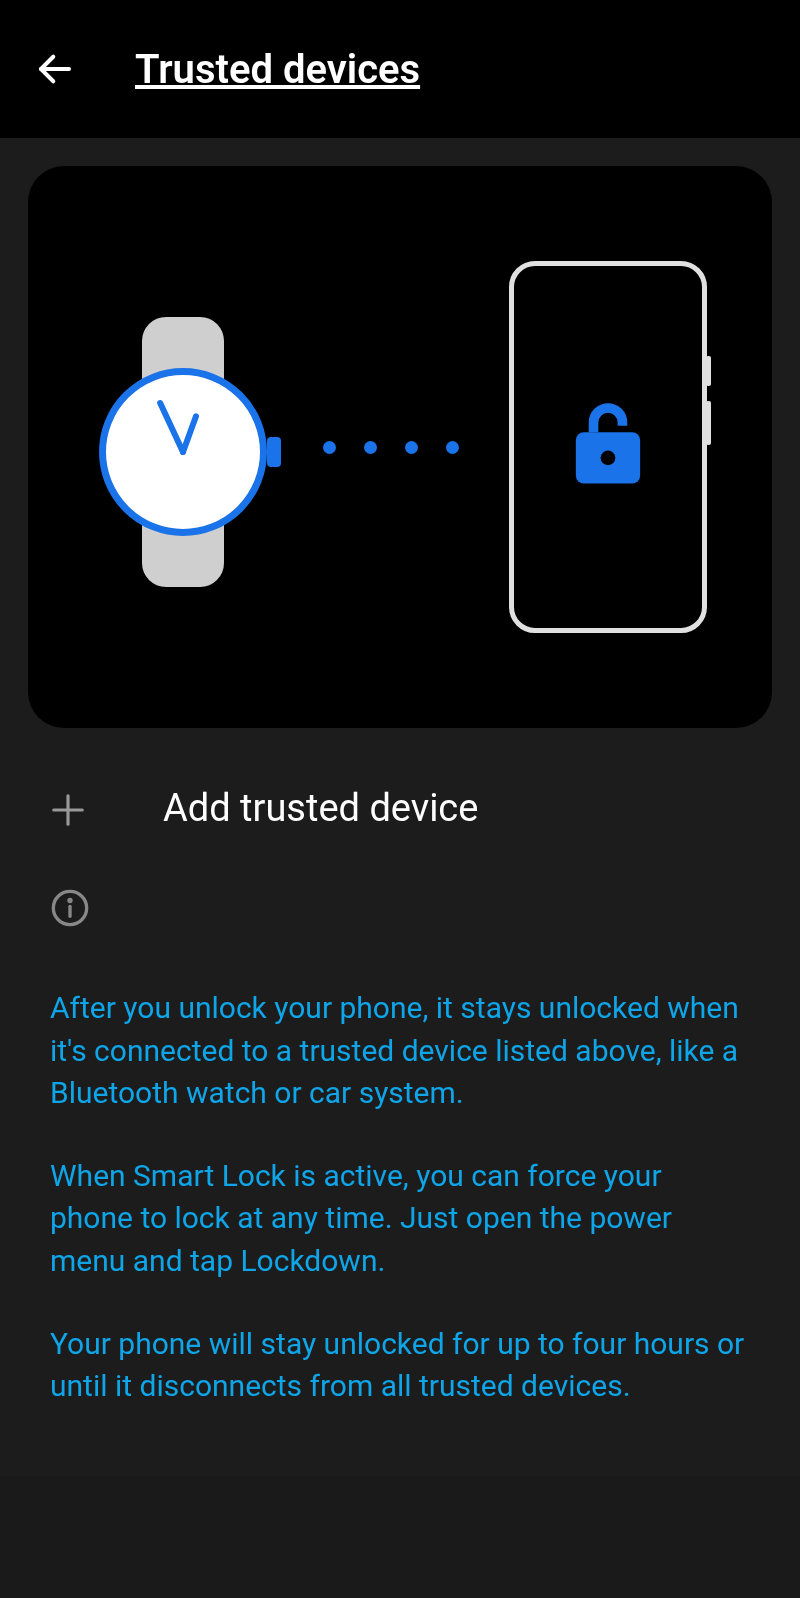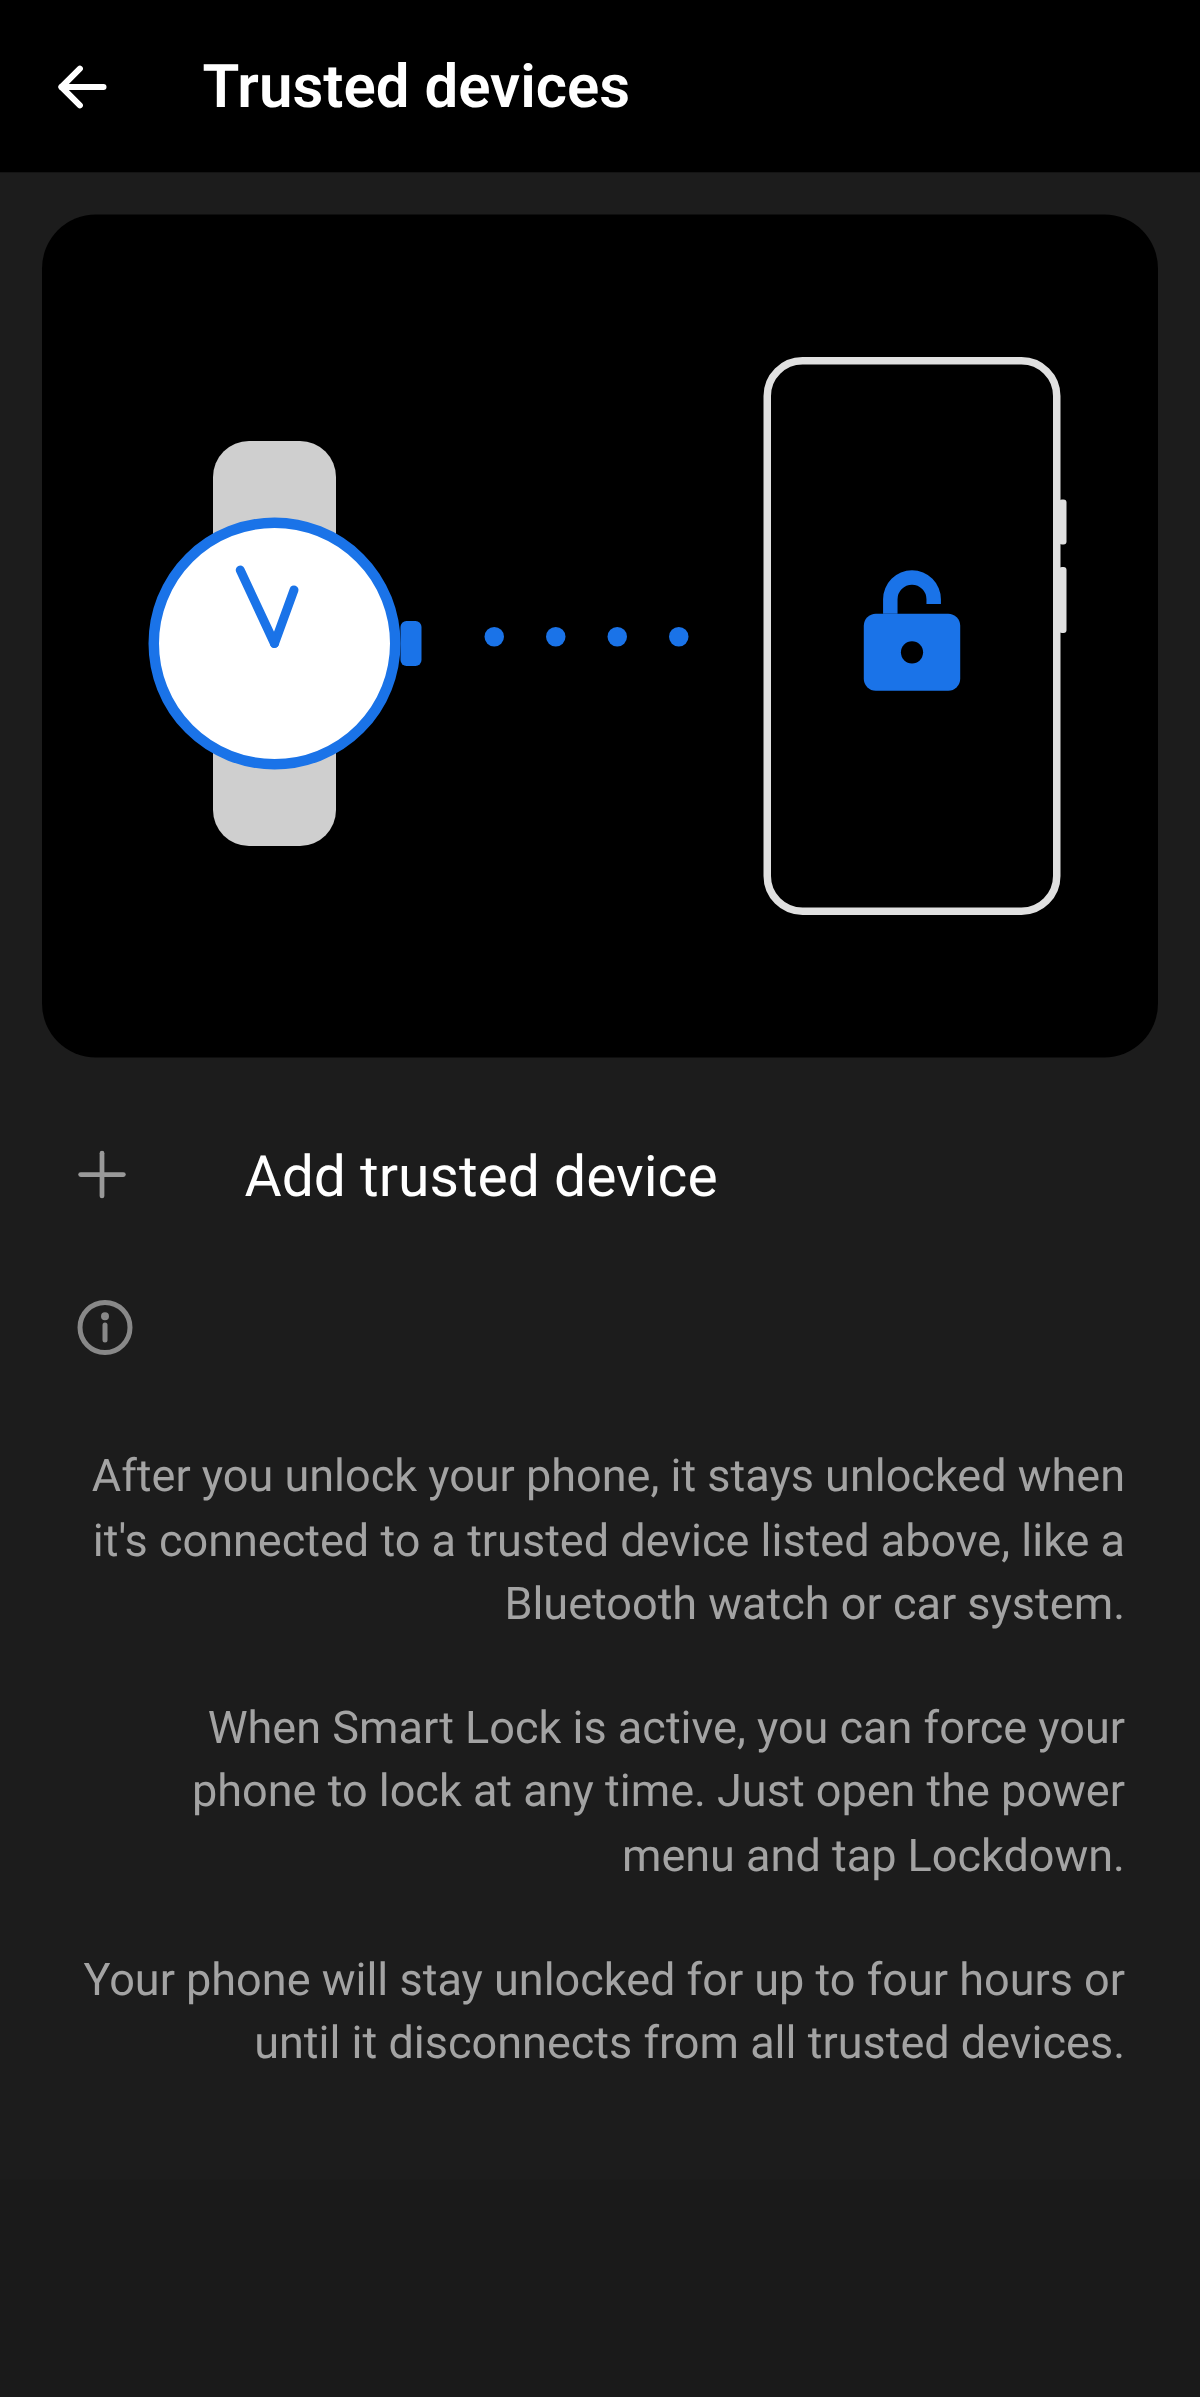--- a/index.html
+++ b/index.html
@@ -9,25 +9,26 @@
     }
     body {
       width: 800px;
       height: 1598px;
       background: #1a1a1a;
       font-family: -apple-system, BlinkMacSystemFont, 'Segoe UI', Roboto, sans-serif;
       color: #fff;
       overflow: hidden;
     }
     .app-bar {
-      height: 115px;
+      height: 138px;
       background: #000;
       display: flex;
       align-items: center;
       padding: 0 30px;
+      text-decoration: underline;
     }
     .back-btn {
       width: 50px;
       height: 50px;
       display: flex;
       align-items: center;
       justify-content: center;
       cursor: pointer;
     }
     .app-title {
@@ -134,21 +135,21 @@
       border-radius: 2px;
     }
     .phone-btn-1 { top: 90px; height: 30px; }
     .phone-btn-2 { top: 135px; height: 44px; }
     .lock-icon svg {
       width: 78px;
       height: 90px;
     }
     .add-row {
       display: flex;
-      align-items: flex-start;
+      align-items: flex-end;
       padding: 58px 20px 40px 20px;
       cursor: pointer;
     }
     .plus-icon {
       width: 40px;
       height: 40px;
       display: flex;
       align-items: center;
       justify-content: center;
       margin-right: 75px;
@@ -160,23 +161,22 @@
     }
     .info-section {
       padding: 18px 22px 0 22px;
     }
     .info-icon {
       margin-bottom: 55px;
     }
     .info-text {
       font-size: 30px;
       line-height: 1.42;
-      color: #a3a3a3;
+      color: #0ea5e9;
       margin-bottom: 40px;
-      text-align: right;
     }
     .learn-link {
       font-size: 30px;
       font-weight: 600;
       color: #d8e5f5;
       text-decoration: underline;
       cursor: pointer;
     }
   </style>
 </head>

